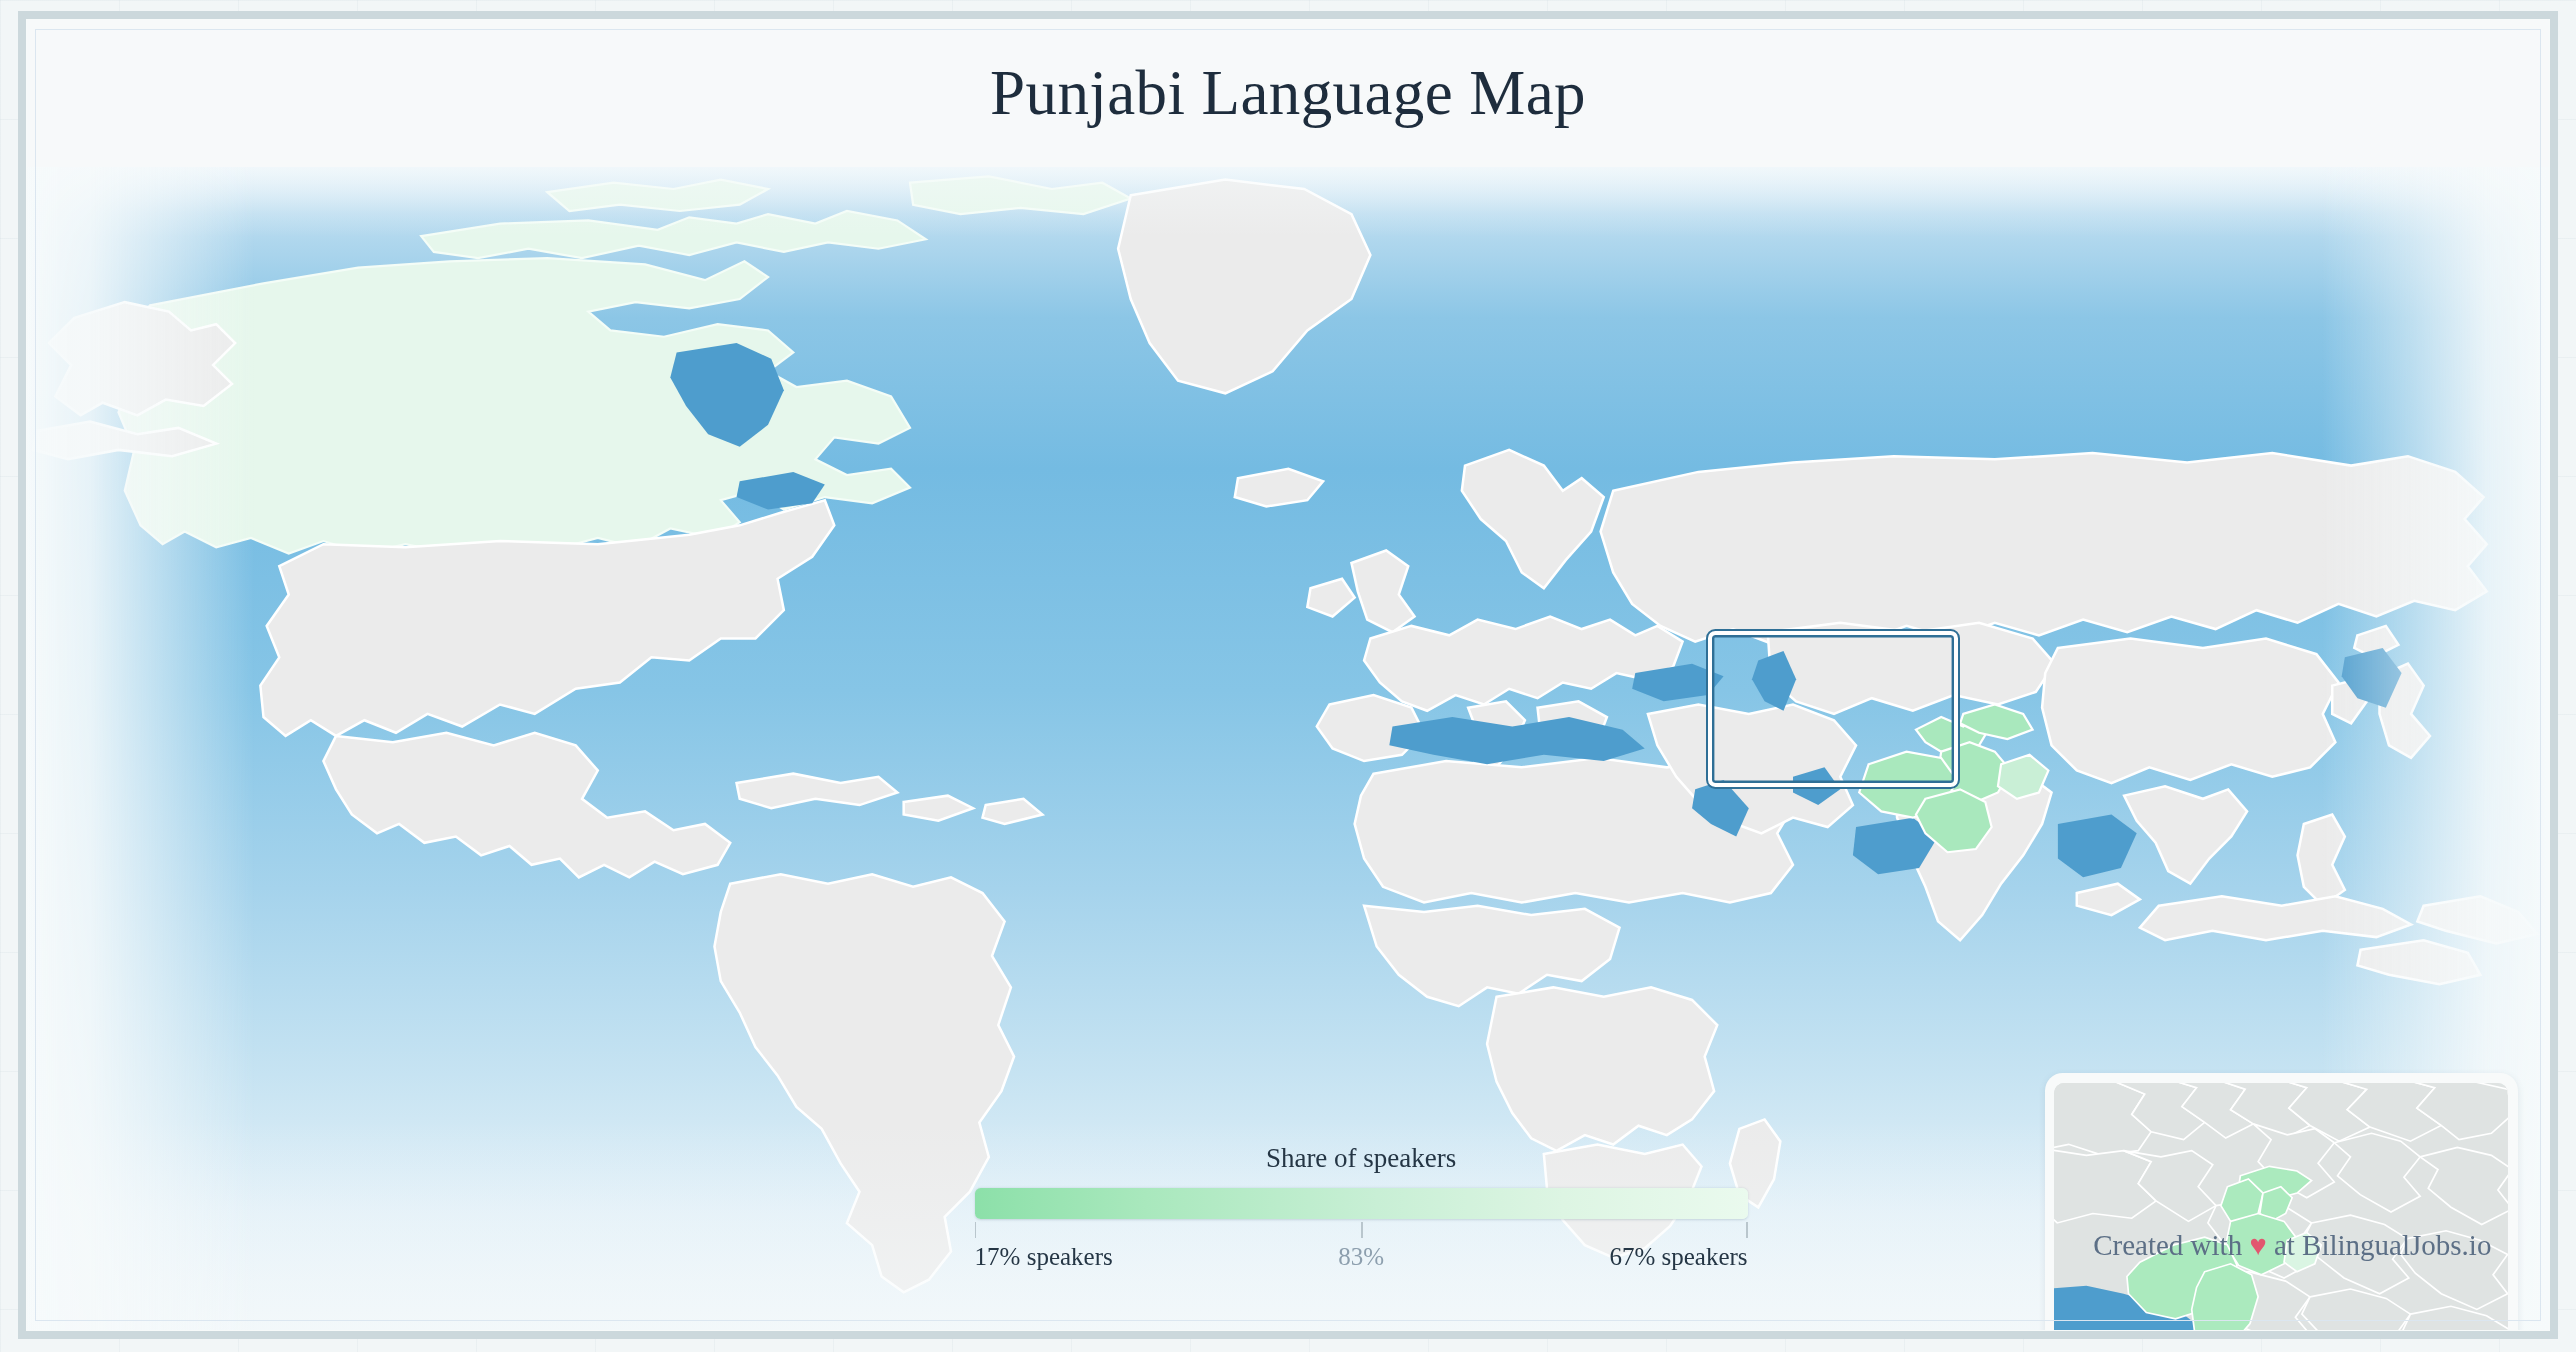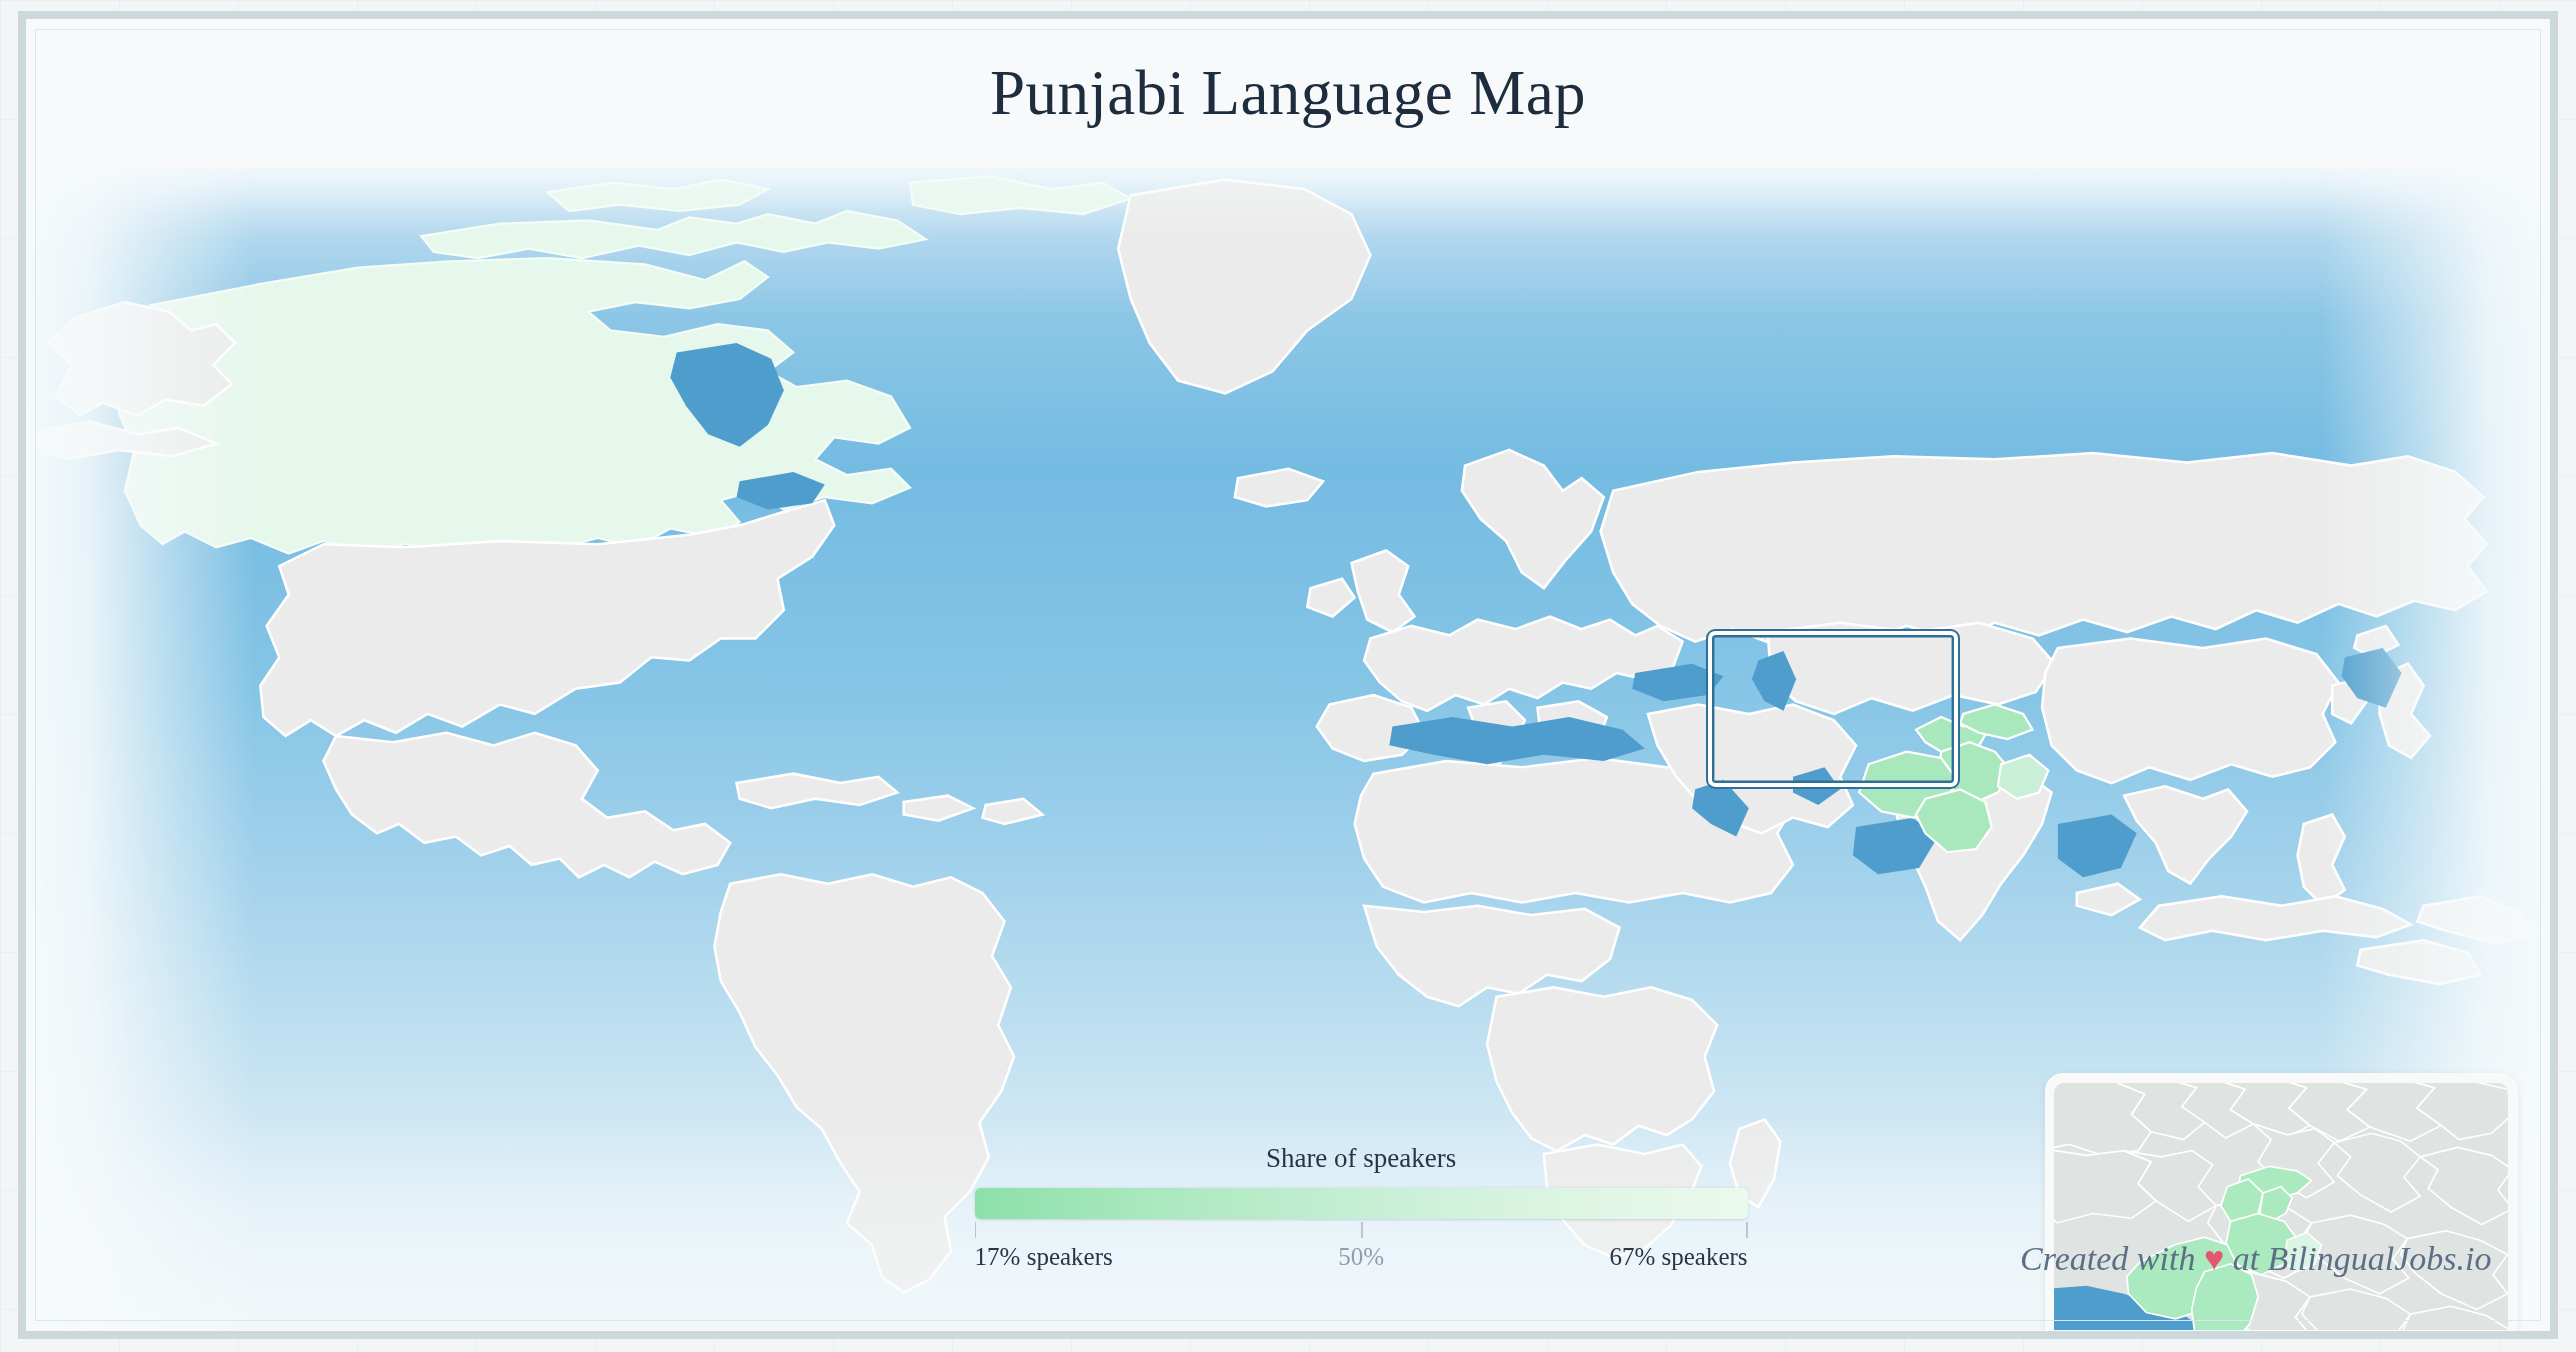--- a/index.html
+++ b/index.html
@@ -169,26 +169,25 @@
     margin-top: 3.2px;
   }
   #legend-labels div { position: absolute; font-size: 25px; white-space: nowrap; }
   .lbl-left  { left: 0; color: #253645; }
   .lbl-mid   { left: 50%; transform: translateX(-50%); color: #8d9fae; }
   .lbl-right { right: 0; color: #253645; }
 
   
   #credit {
     position: absolute;
-    right: 58px; bottom: 52px;
-    font-size: 34px;
+    right: 58px; bottom: 68px;
+    font-size: 29px;
     color: #5c6f86;
     z-index: 5;
     white-space: nowrap;
-    font-style: italic;
   }
   #credit .heart { color: #e2566f; }
 </style>
 </head>
 <body>
 
 <div id="page">
 
   <div id="frame-outer"></div>
 
@@ -367,21 +366,21 @@
     <div id="legend">
       <div id="legend-title">Share of speakers</div>
       <div id="legend-bar"></div>
       <div id="legend-ticks">
         <span class="t0"></span>
         <span class="t50"></span>
         <span class="t100"></span>
       </div>
       <div id="legend-labels">
         <div class="lbl-left">17% speakers</div>
-        <div class="lbl-mid">50%</div>
+        <div class="lbl-mid">83%</div>
         <div class="lbl-right">67% speakers</div>
       </div>
     </div>
 
     <div id="credit">
       <span>Created with</span>
       <span class="heart">♥</span>
       <span>at</span>
       <span>BilingualJobs.io</span>
     </div>

